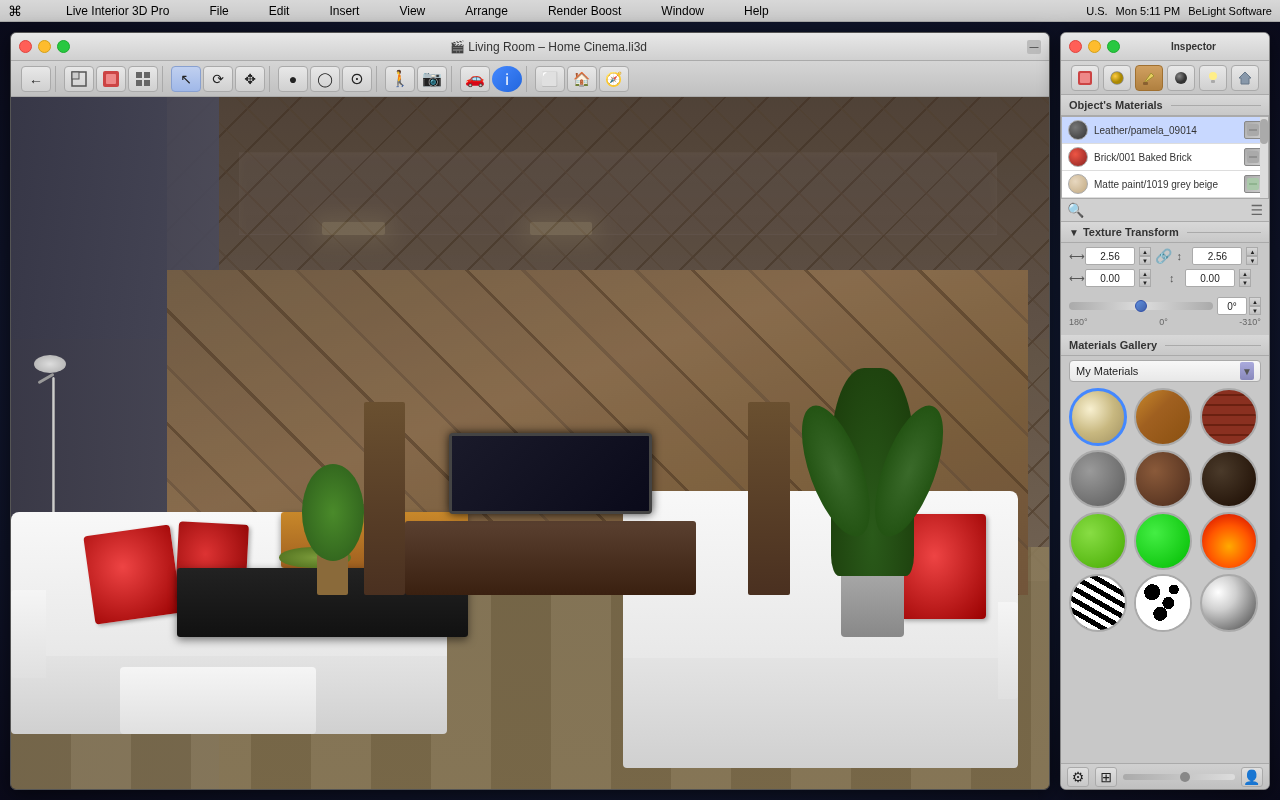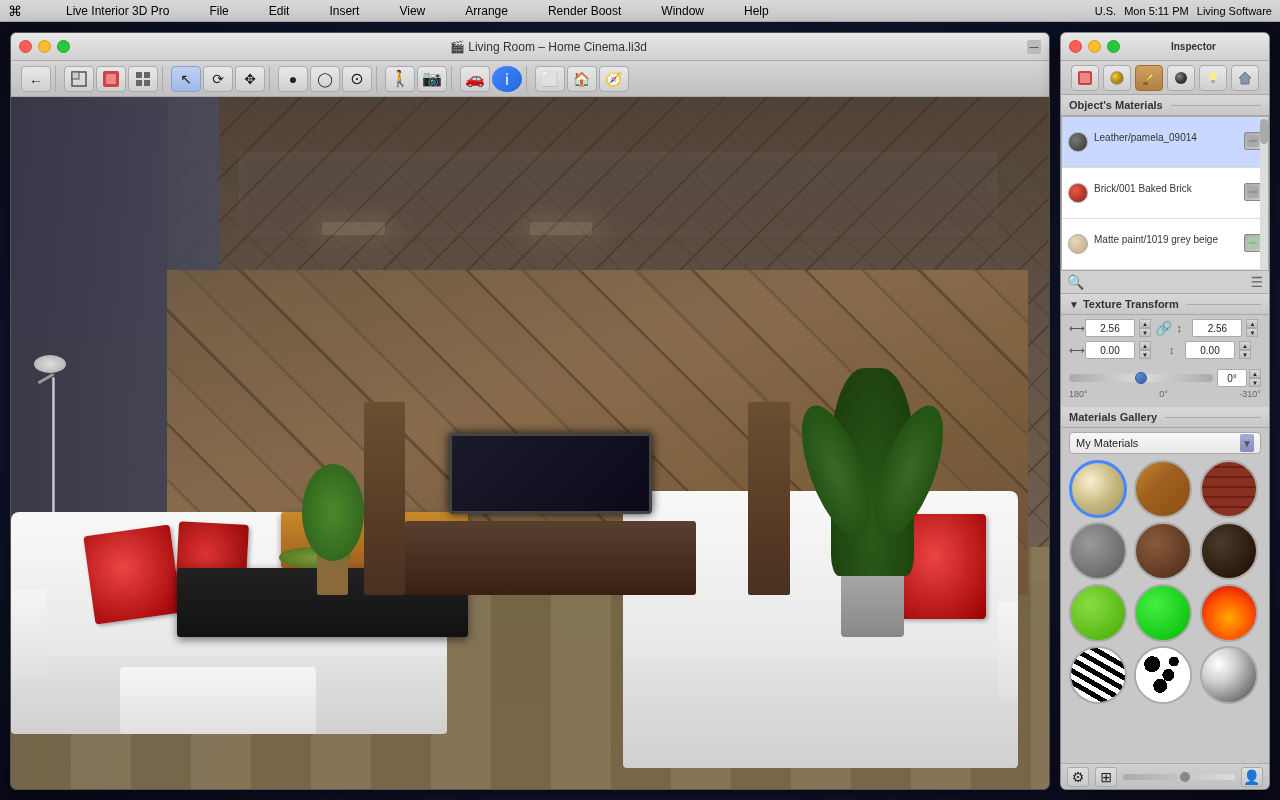--- a/index.html
+++ b/index.html
@@ -285,23 +285,23 @@
     }
 
     
     .materials-list {
       background: #fff;
       border: 1px solid #aaa;
       margin: 0;
     }
     .material-item {
       display: flex;
-      align-items: flex-start;
+      align-items: center;
       gap: 6px;
-      padding: 15px 6px;
+      padding: 3px 6px;
       border-bottom: 1px solid #ddd;
       cursor: pointer;
       font-size: 10px;
       position: relative;
     }
     .material-item.active { background: #c8d8ff; }
     .material-swatch {
       width: 20px; height: 20px;
       border-radius: 50%;
       border: 1px solid #aaa;
@@ -530,21 +530,21 @@
   <span class="menubar-item">Edit</span>
   <span class="menubar-item">Insert</span>
   <span class="menubar-item">View</span>
   <span class="menubar-item">Arrange</span>
   <span class="menubar-item">Render Boost</span>
   <span class="menubar-item">Window</span>
   <span class="menubar-item">Help</span>
   <div class="menubar-right">
     <span>U.S.</span>
     <span>Mon 5:11 PM</span>
-    <span>Living Software</span>
+    <span>BeLight Software</span>
   </div>
 </div>
 
 <div class="main-area">
 
   <div class="app-window">
 
     <div class="window-titlebar">
       <div class="traffic-light tl-red"></div>
       <div class="traffic-light tl-yellow"></div>

